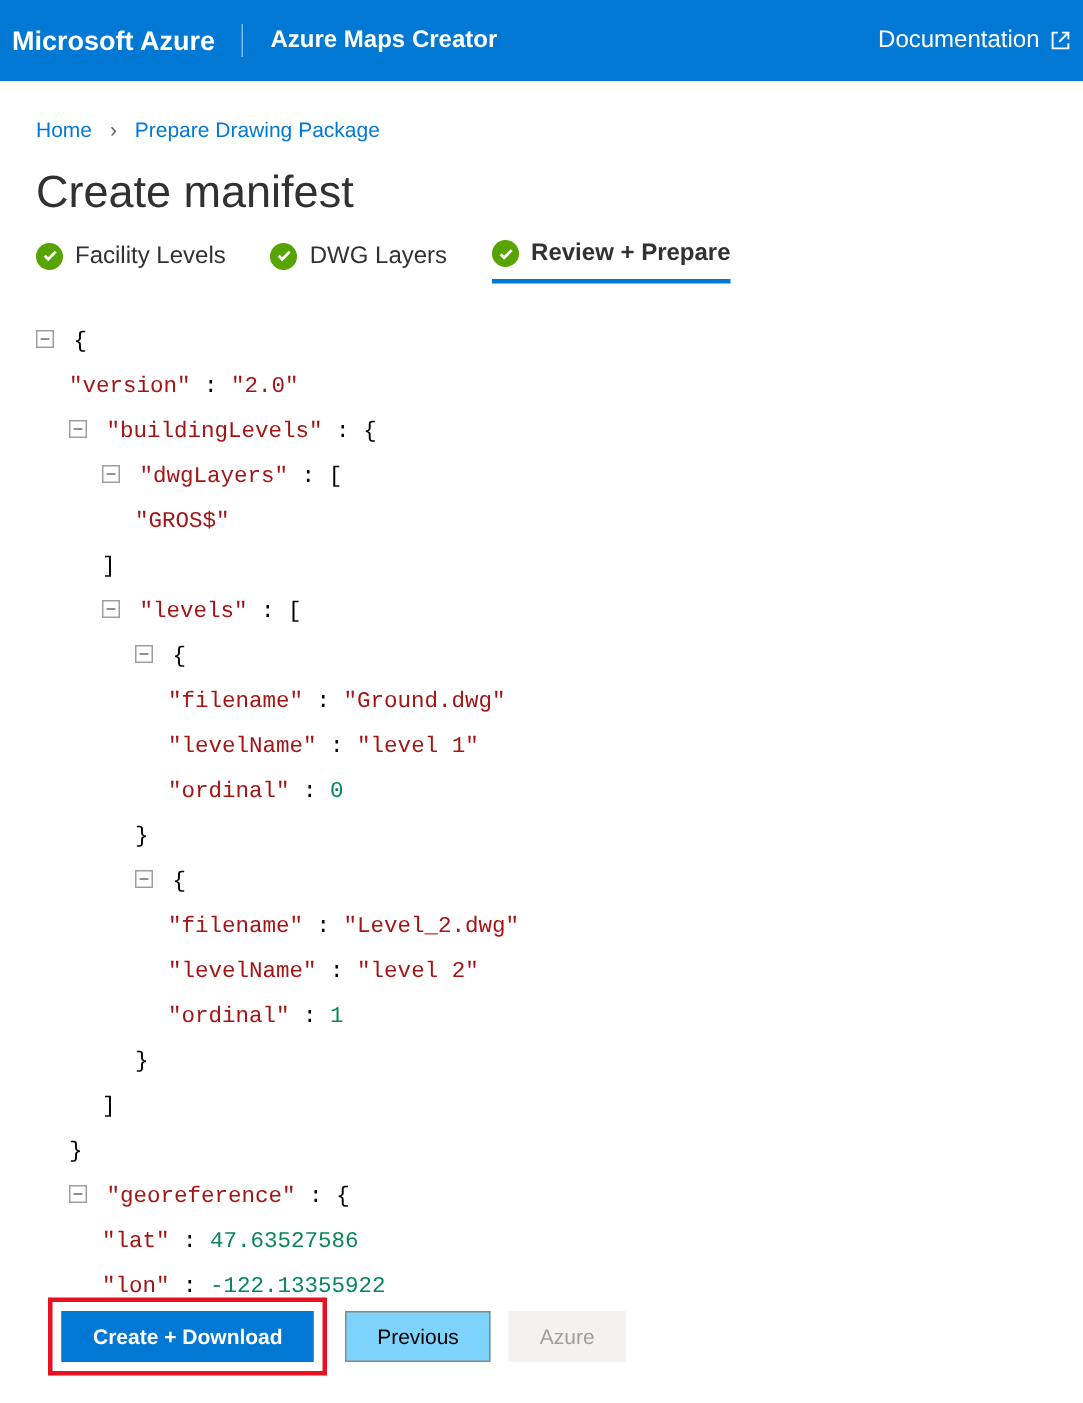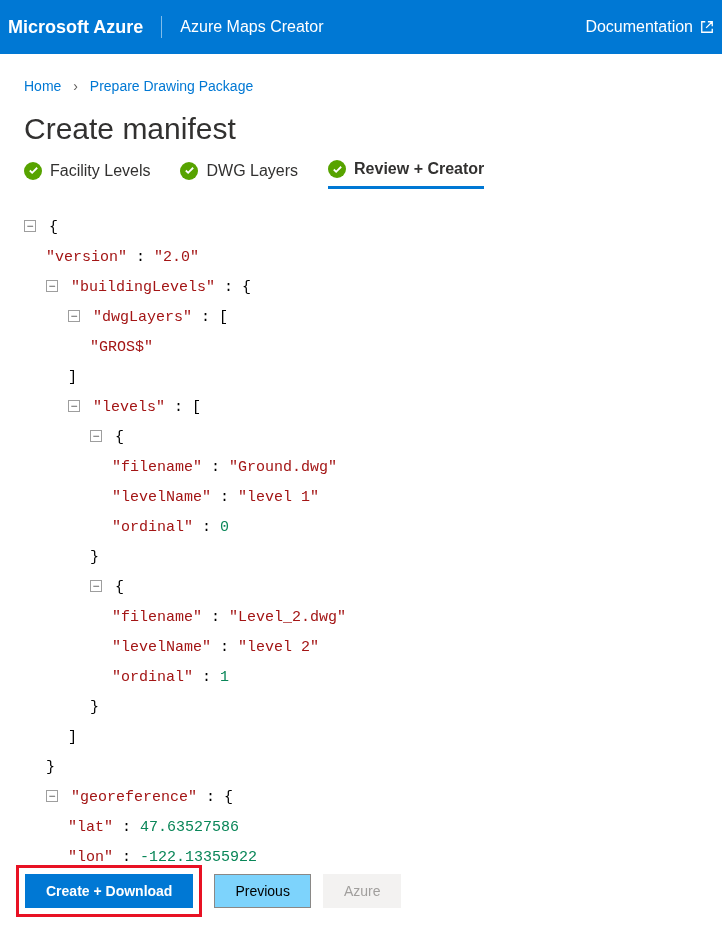--- a/index.html
+++ b/index.html
@@ -32,21 +32,21 @@
       font-size: 18px;
     }
     .divider {
       width: 1px;
       height: 22px;
       background: rgba(255,255,255,0.5);
       margin: 0 18px;
     }
     .product {
       font-size: 16px;
-      font-weight: 400;
+      font-weight: 700;
     }
     .doc-link {
       font-size: 16px;
       display: flex;
       align-items: center;
       gap: 7px;
       cursor: pointer;
     }
     .ext-icon {
       width: 14px;
@@ -135,21 +135,21 @@
     .num { color: #098658; }
     .punc { color: #000; }
     .ind1 { padding-left: 22px; }
     .ind2 { padding-left: 44px; }
     .ind3 { padding-left: 66px; }
     .ind4 { padding-left: 88px; }
     .row { white-space: pre; }
     .footer {
       position: absolute;
       bottom: 10px;
-      left: 8px;
+      left: 24px;
       display: flex;
       gap: 12px;
       align-items: center;
       padding: 8px;
     }
     .highlight-box {
       border: 3px solid #e81123;
       padding: 6px;
       display: inline-block;
     }
@@ -216,21 +216,21 @@
           </svg>
         </span>
       <span>DWG Layers</span>
     </div>
     <div class="step active">
       <span class="check-circle">
           <svg viewBox="0 0 12 12">
             <path d="M2 6l2.5 2.5L10 3" stroke="white" stroke-width="2" fill="none"></path>
           </svg>
         </span>
-      <span>Review + Creator</span>
+      <span>Review + Prepare</span>
     </div>
   </div>
 
   <div class="json-viewer">
     <div class="row"><span class="toggle">−</span> <span class="punc">{</span></div>
     <div class="row ind1"><span class="key">"version"</span> <span class="punc">:</span> <span class="str">"2.0"</span></div>
     <div class="row ind1"><span class="toggle">−</span> <span class="key">"buildingLevels"</span> <span class="punc">:</span> <span class="punc">{</span></div>
     <div class="row ind2"><span class="toggle">−</span> <span class="key">"dwgLayers"</span> <span class="punc">:</span> <span class="punc">[</span></div>
     <div class="row ind3"><span class="str">"GROS$"</span></div>
     <div class="row ind2"><span class="punc">]</span></div>

